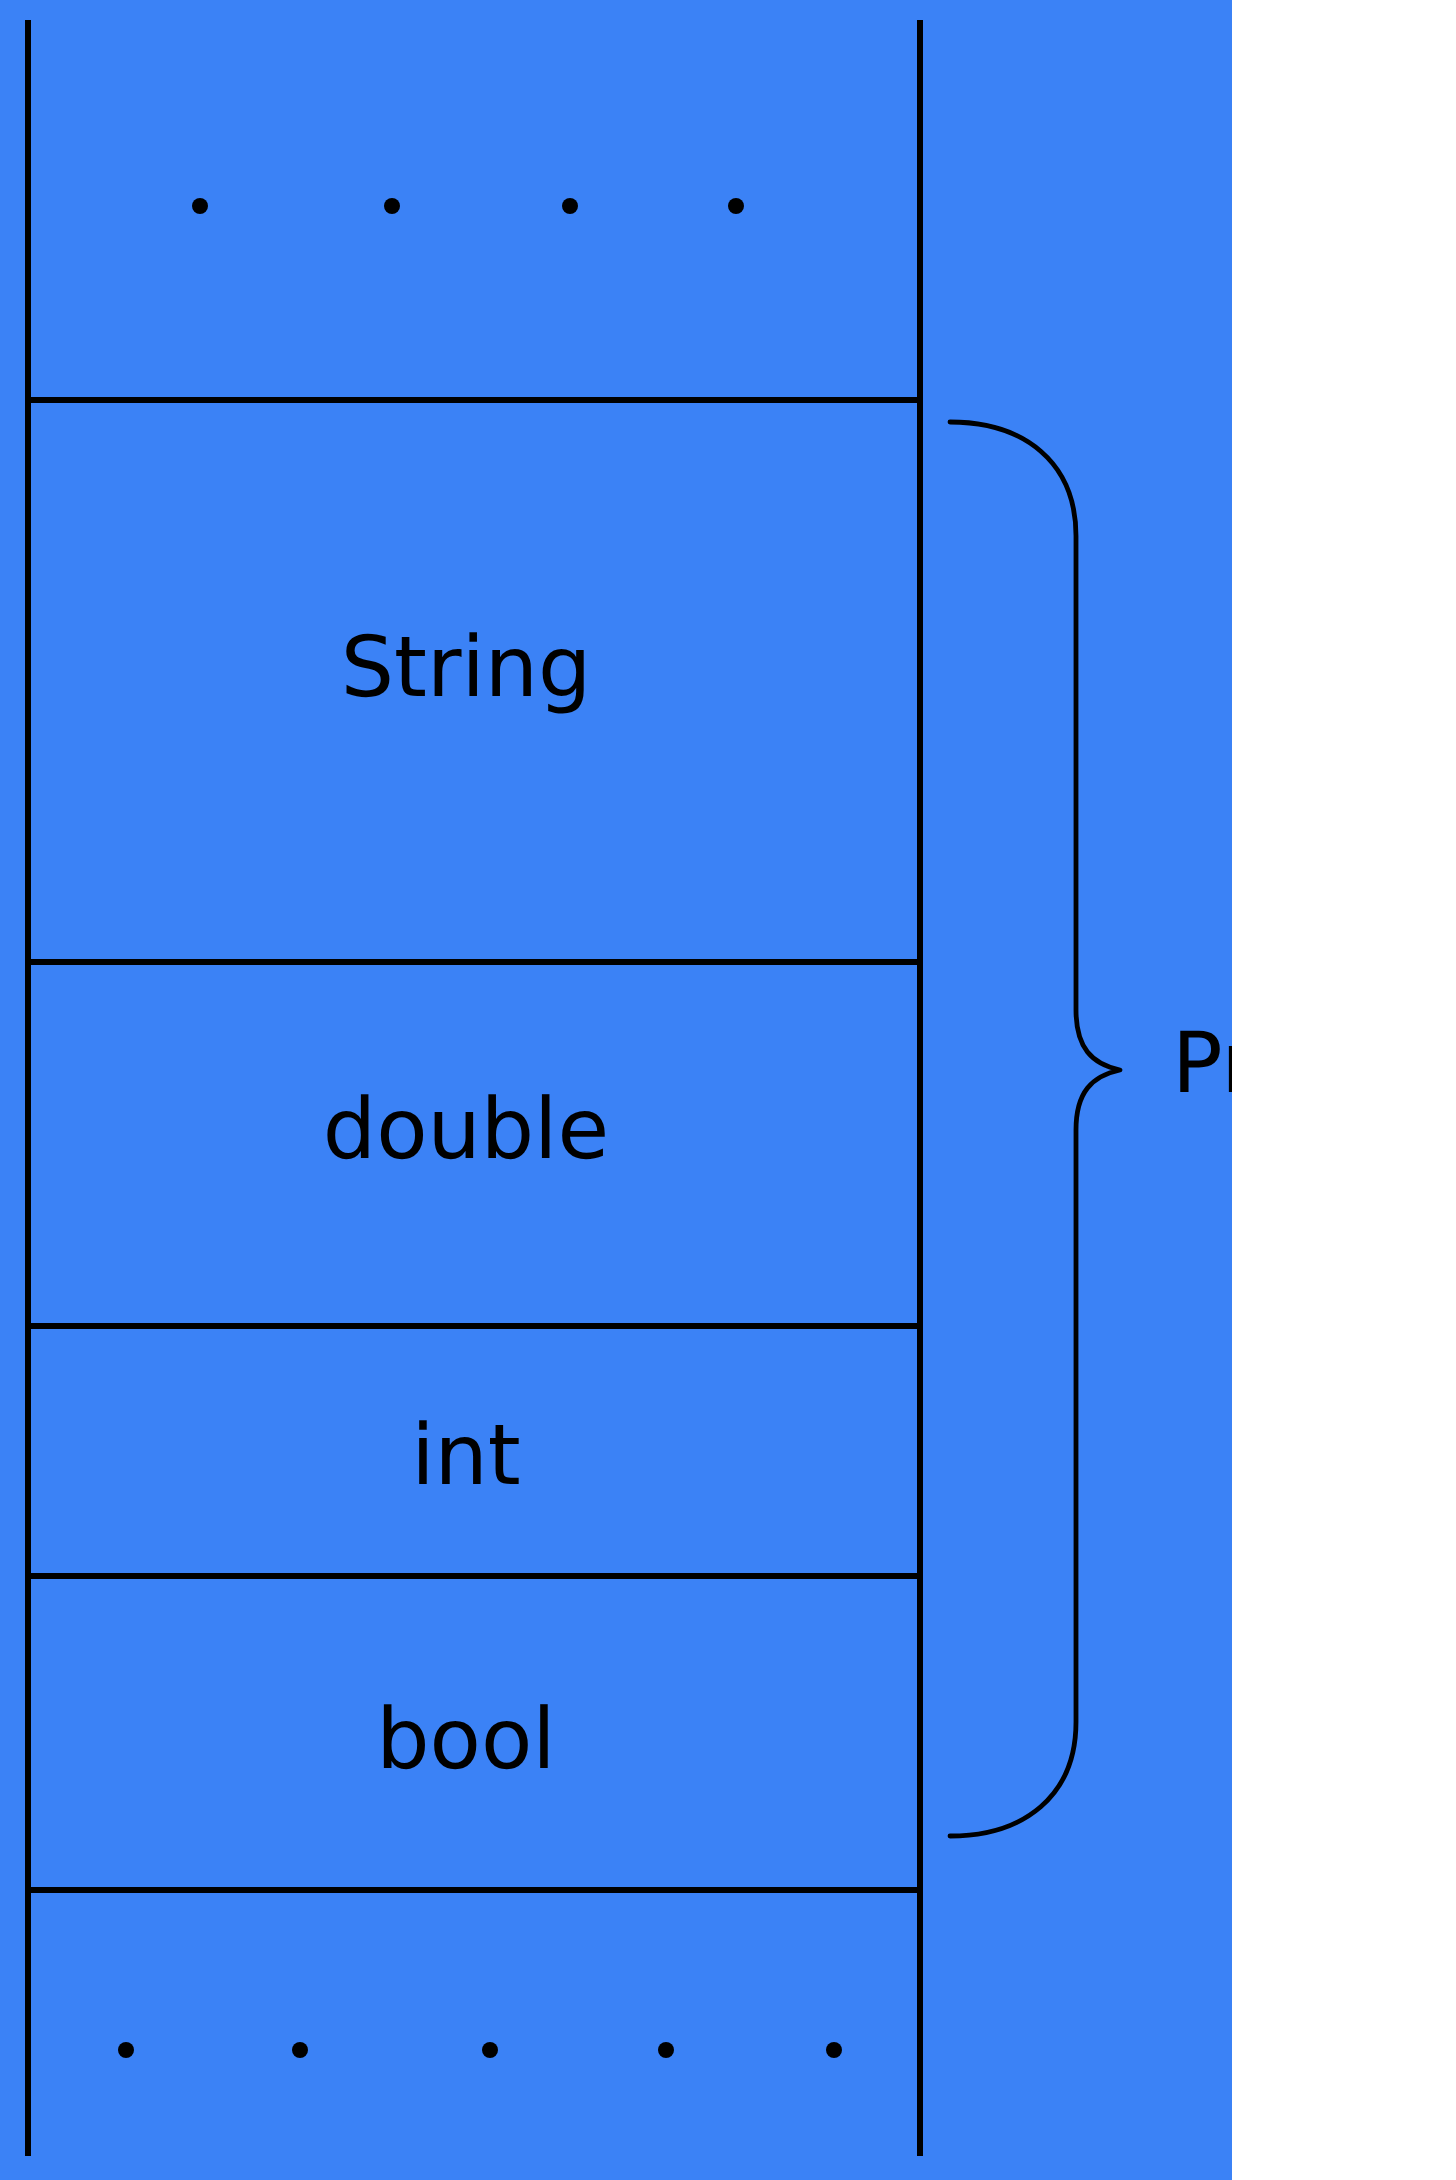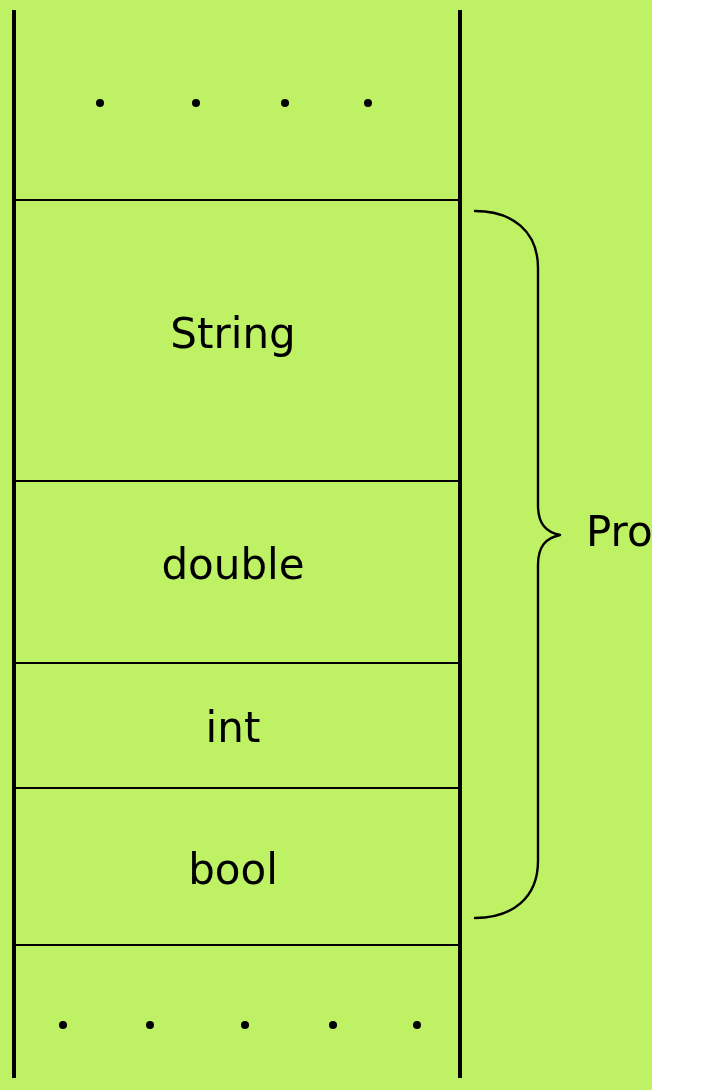--- a/index.html
+++ b/index.html
@@ -8,23 +8,22 @@
     padding: 0;
     background: #ffffff;
   }
   body {
     font-family: "DejaVu Sans", sans-serif;
   }
   #canvas {
     position: relative;
     width: 616px;
     height: 1090px;
-    background: #bef264;
+    background: #3b82f6;
     overflow: hidden;
-    padding-left: 36px;
   }
   #diagram-svg {
     position: absolute;
     left: 0;
     top: 0;
     width: 728px;
     height: 1090px;
     display: block;
   }
   .cell-label {

